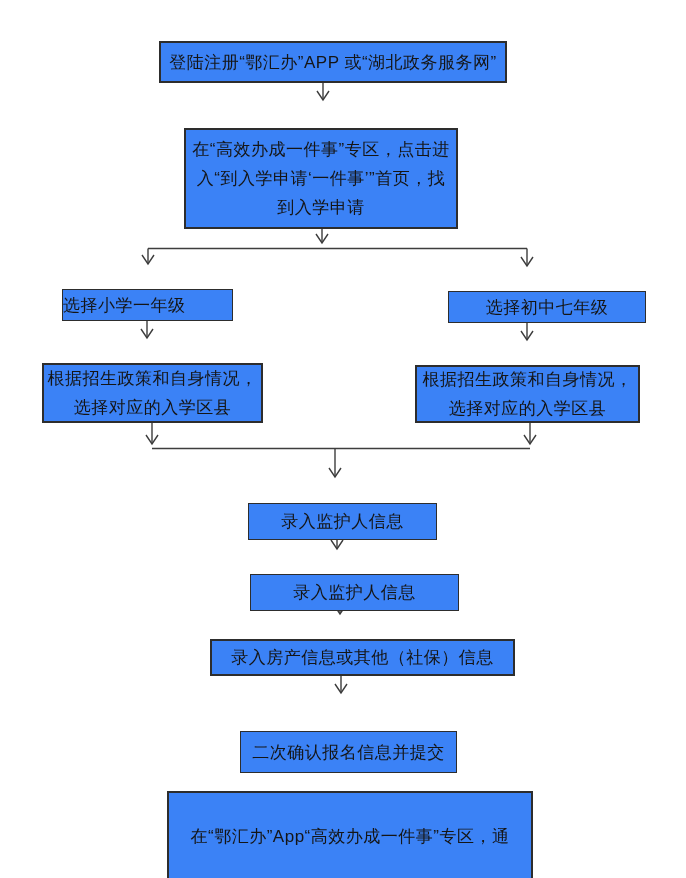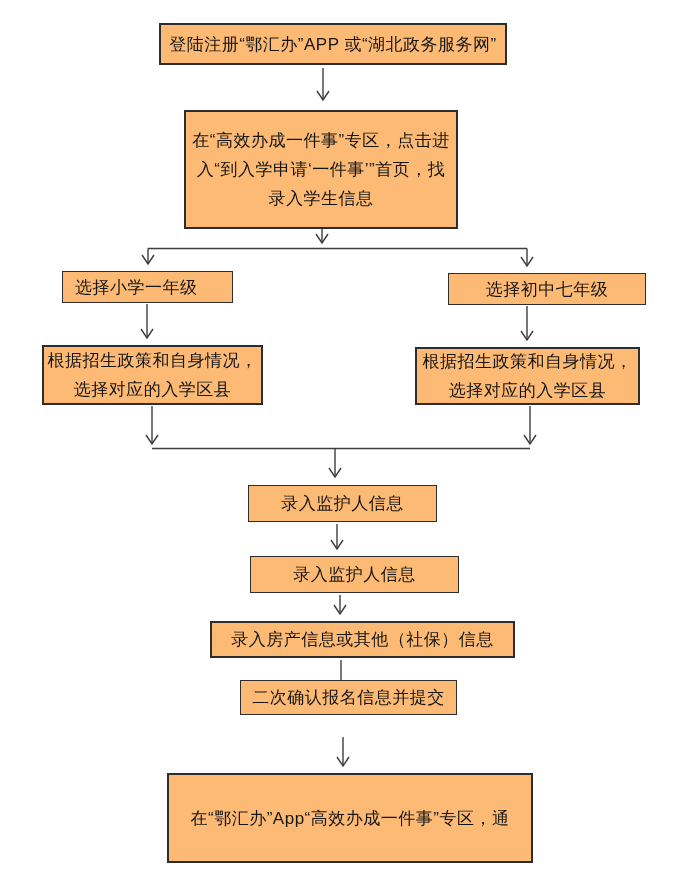--- a/index.html
+++ b/index.html
@@ -20,44 +20,45 @@
     position: absolute;
     left: 0;
     top: 0;
     width: 686px;
     height: 878px;
     pointer-events: none;
   }
   .node {
     position: absolute;
     box-sizing: border-box;
-    background: #fdba74;
+    background: #3b82f6;
     border: 2px solid #2d2d2d;
     display: flex;
     flex-direction: column;
     justify-content: center;
     align-items: center;
     text-align: center;
     font-size: 17px;
     line-height: 29px;
     letter-spacing: 0.5px;
     white-space: nowrap;
+    margin-top: 18px;
   }
   .node .ln { display: block; }
   #n-login          { left:159px; top:23px;  width:348px; height:42px; }
-  #n-entry          { left:184px; top:110px; width:274px; height:119px; }
+  #n-entry          { left:184px; top:110px; width:274px; height:101px; }
   #n-primary        { left:62px;  top:271px; width:171px; height:32px;
-                      align-items:flex-start; padding-left:12px; text-align:left; border-width:1.5px; }
+                      align-items:flex-start; text-align:left; border-width:1.5px; }
   #n-junior         { left:448px; top:273px; width:198px; height:32px; border-width:1.5px; }
   #n-district-left  { left:42px;  top:345px; width:221px; height:60px; }
   #n-district-right { left:415px; top:347px; width:225px; height:58px; }
   #n-student        { left:248px; top:485px; width:189px; height:37px; border-width:1.5px; }
   #n-guardian       { left:250px; top:556px; width:209px; height:37px; border-width:1.5px; }
   #n-property       { left:210px; top:621px; width:305px; height:37px; }
-  #n-confirm        { left:240px; top:680px; width:217px; height:35px; border-width:1.5px; }
+  #n-confirm        { left:240px; top:713px; width:217px; height:42px; border-width:1.5px; }
   #n-progress       { left:167px; top:773px; width:366px; height:90px;gap:16px; }
 </style>
 </head>
 <body>
 
 <div id="canvas">
 
   <svg id="connectors" width="686" height="878" viewBox="0 0 686 878" xmlns="http://www.w3.org/2000/svg" aria-hidden="true">
     <defs>
       <marker id="arrow" markerWidth="12" markerHeight="14" refX="10" refY="7" orient="auto" markerUnits="userSpaceOnUse">
@@ -89,21 +90,21 @@
     </g>
   </svg>
 
   <div class="node" id="n-login">
     <span class="ln">登陆注册“鄂汇办”APP 或“湖北政务服务网”</span>
   </div>
 
   <div class="node" id="n-entry">
     <span class="ln">在“高效办成一件事”专区，点击进</span>
     <span class="ln">入“到入学申请‘一件事’”首页，找</span>
-    <span class="ln">录入学生信息</span>
+    <span class="ln">到入学申请</span>
   </div>
 
   <div class="node" id="n-primary">
     <span class="ln">选择小学一年级</span>
   </div>
 
   <div class="node" id="n-junior">
     <span class="ln">选择初中七年级</span>
   </div>
 

